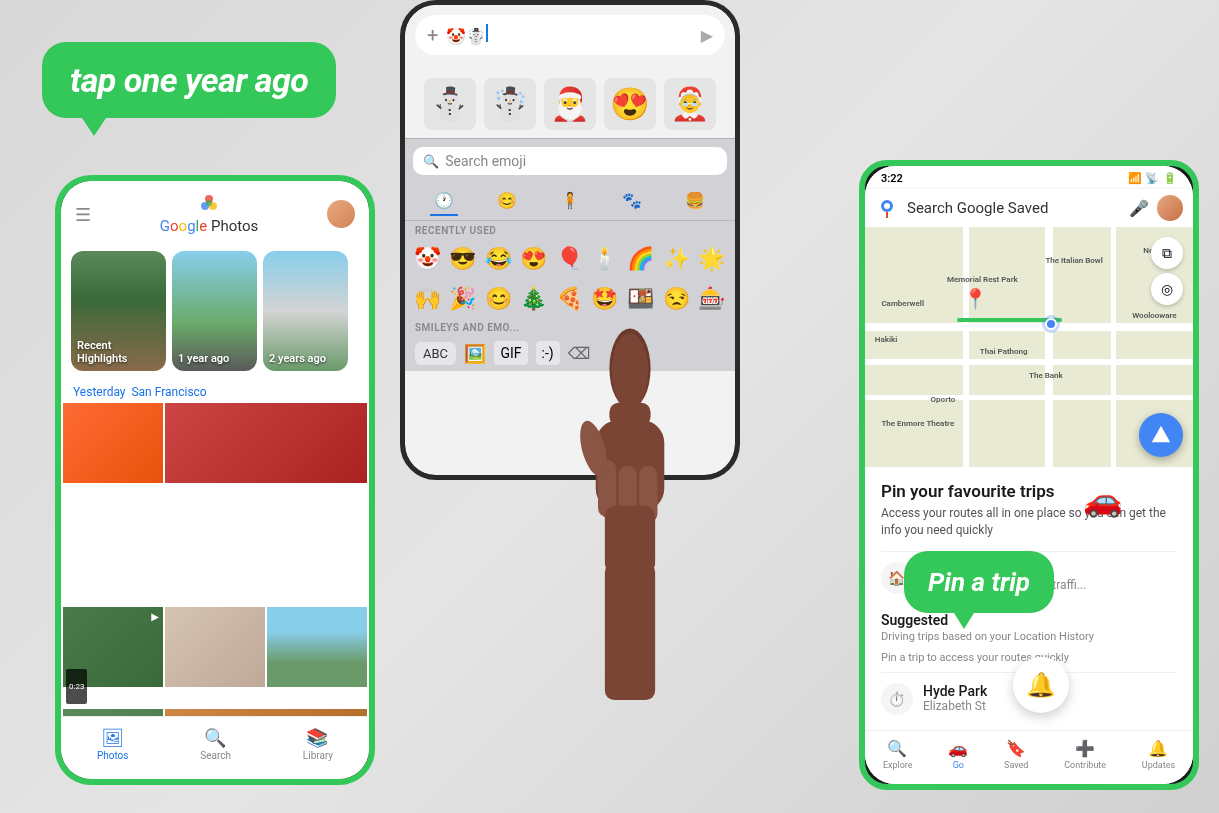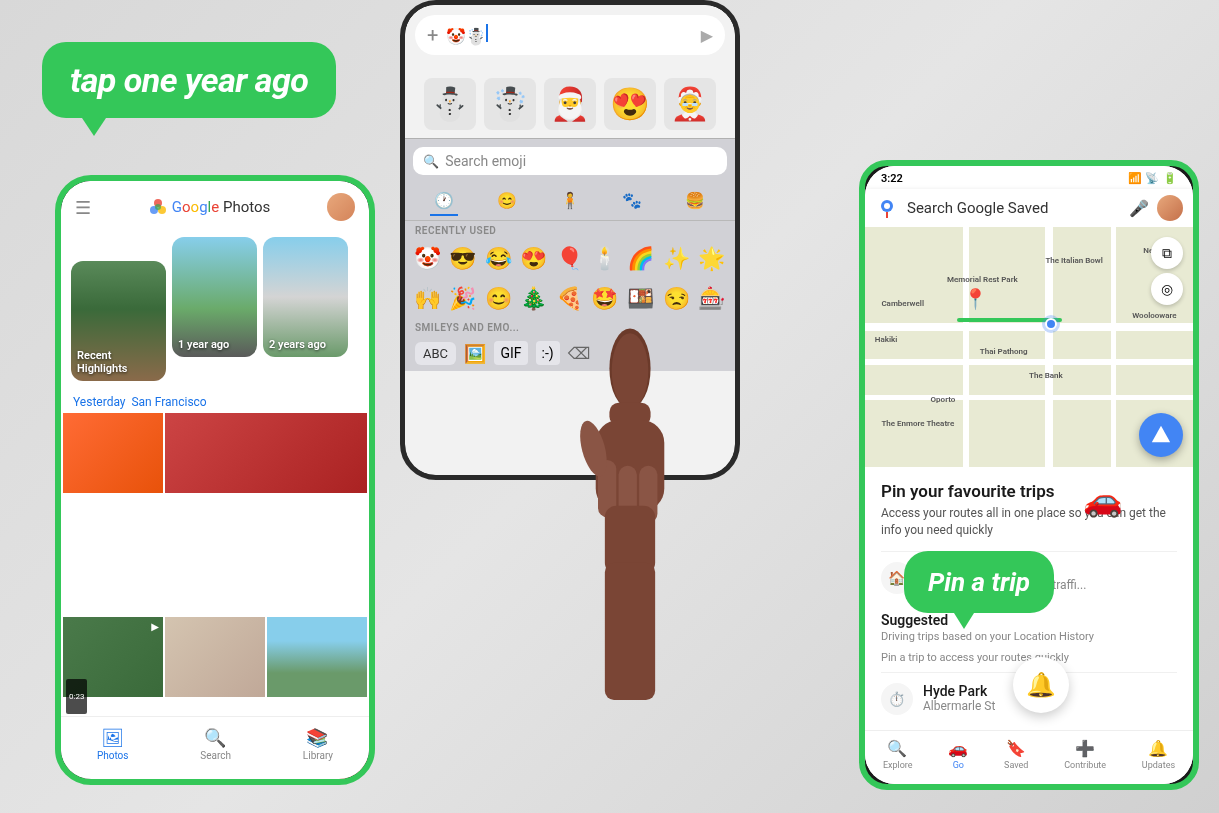--- a/index.html
+++ b/index.html
@@ -105,20 +105,21 @@
       background: white;
       padding: 12px 14px 8px;
       display: flex;
       align-items: center;
       justify-content: space-between;
     }
     .photos-logo {
       display: flex;
       align-items: center;
       gap: 4px;
+      flex-direction: column;
     }
     .photos-logo-icon {
       width: 20px;
       height: 20px;
     }
 
     .photos-avatar {
       width: 28px;
       height: 28px;
       border-radius: 50%;
@@ -135,21 +136,20 @@
     .highlight-card {
       position: relative;
       border-radius: 12px;
       overflow: hidden;
       flex-shrink: 0;
     }
 
     .highlight-card.large {
       width: 95px;
       height: 120px;
-      margin-top: 24px;
     }
     .highlight-card.medium {
       width: 85px;
       height: 120px;
     }
 
     .highlight-label {
       position: absolute;
       bottom: 6px;
       left: 6px;
@@ -917,21 +917,21 @@
       </div>
 
       <div class="maps-section-title">Suggested</div>
       <div class="maps-section-subtitle">Driving trips based on your Location History</div>
       <div class="maps-section-subtitle">Pin a trip to access your routes quickly</div>
 
       <div class="maps-route-item">
         <div class="route-icon">⏱️</div>
         <div class="route-info">
           <div class="route-title">Hyde Park</div>
-          <div class="route-subtitle">Albermarle St</div>
+          <div class="route-subtitle">Elizabeth St</div>
         </div>
       </div>
     </div>
 
     <div class="maps-bottom-nav">
       <div class="maps-nav-item">
         <span class="maps-nav-icon">🔍</span>
         <span>Explore</span>
       </div>
       <div class="maps-nav-item active">

